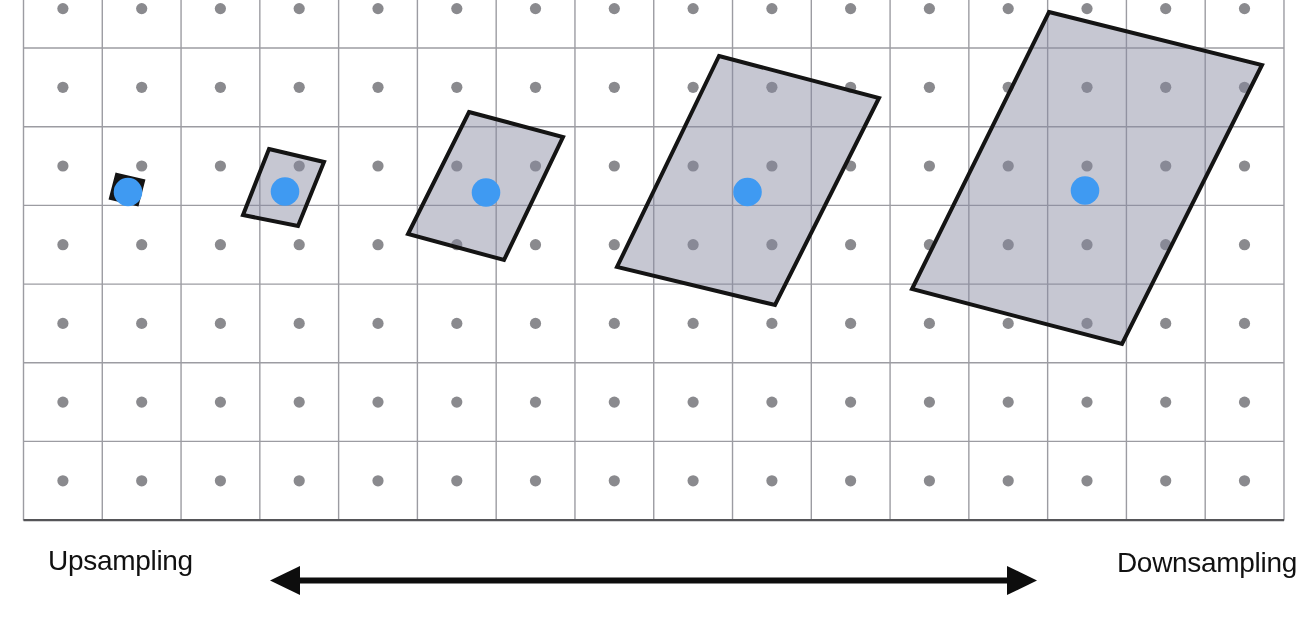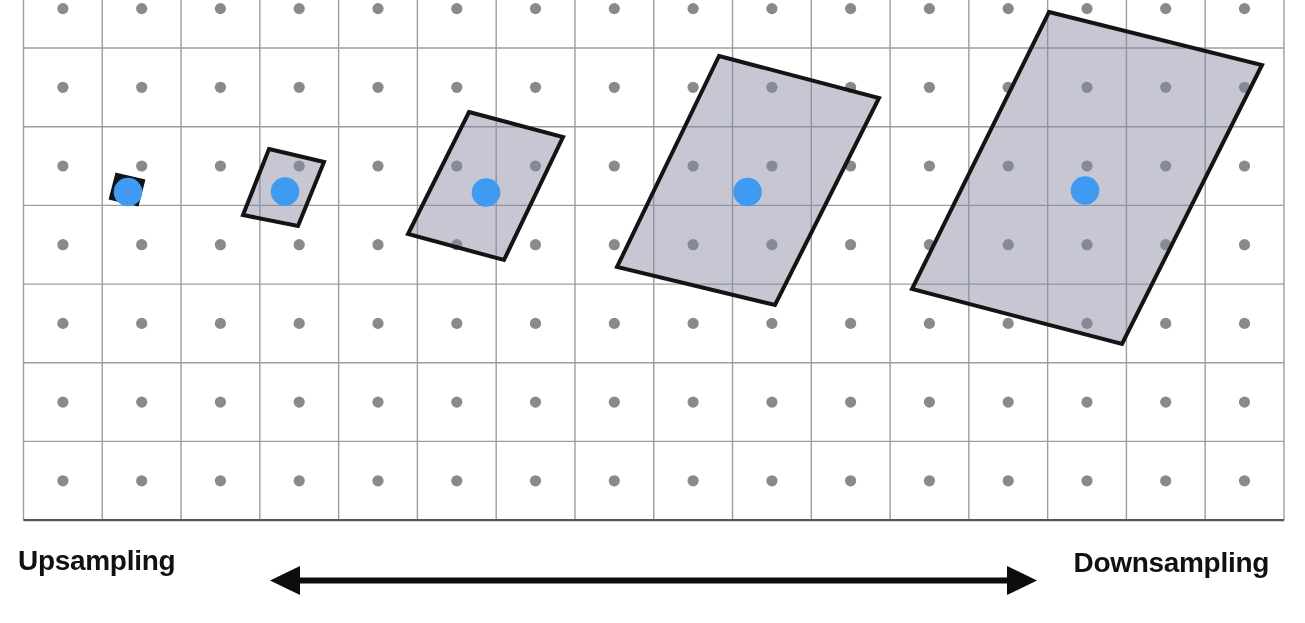--- a/index.html
+++ b/index.html
@@ -16,33 +16,34 @@
     overflow: hidden;
   }
   svg.diagram {
     position: absolute;
     left: 0;
     top: 0;
     display: block;
   }
   .axis-label {
     position: absolute;
-    font-weight: 700;
+    font-weight: 400;
     font-size: 28px;
     letter-spacing: -0.3px;
     color: #111111;
     white-space: nowrap;
     user-select: none;
+    margin-left: 30px;
   }
   .axis-label.left {
     left: 18px;
     top: 545px;
   }
   .axis-label.right {
-    right: 36px;
+    right: 8px;
     top: 544px;
     text-align: right;
     line-height: 38px;
   }
 </style>
 </head>
 <body>
 
 <div class="stage">
   <svg class="diagram" id="diagram-svg" width="1305" height="623" viewBox="0 0 1305 623">

